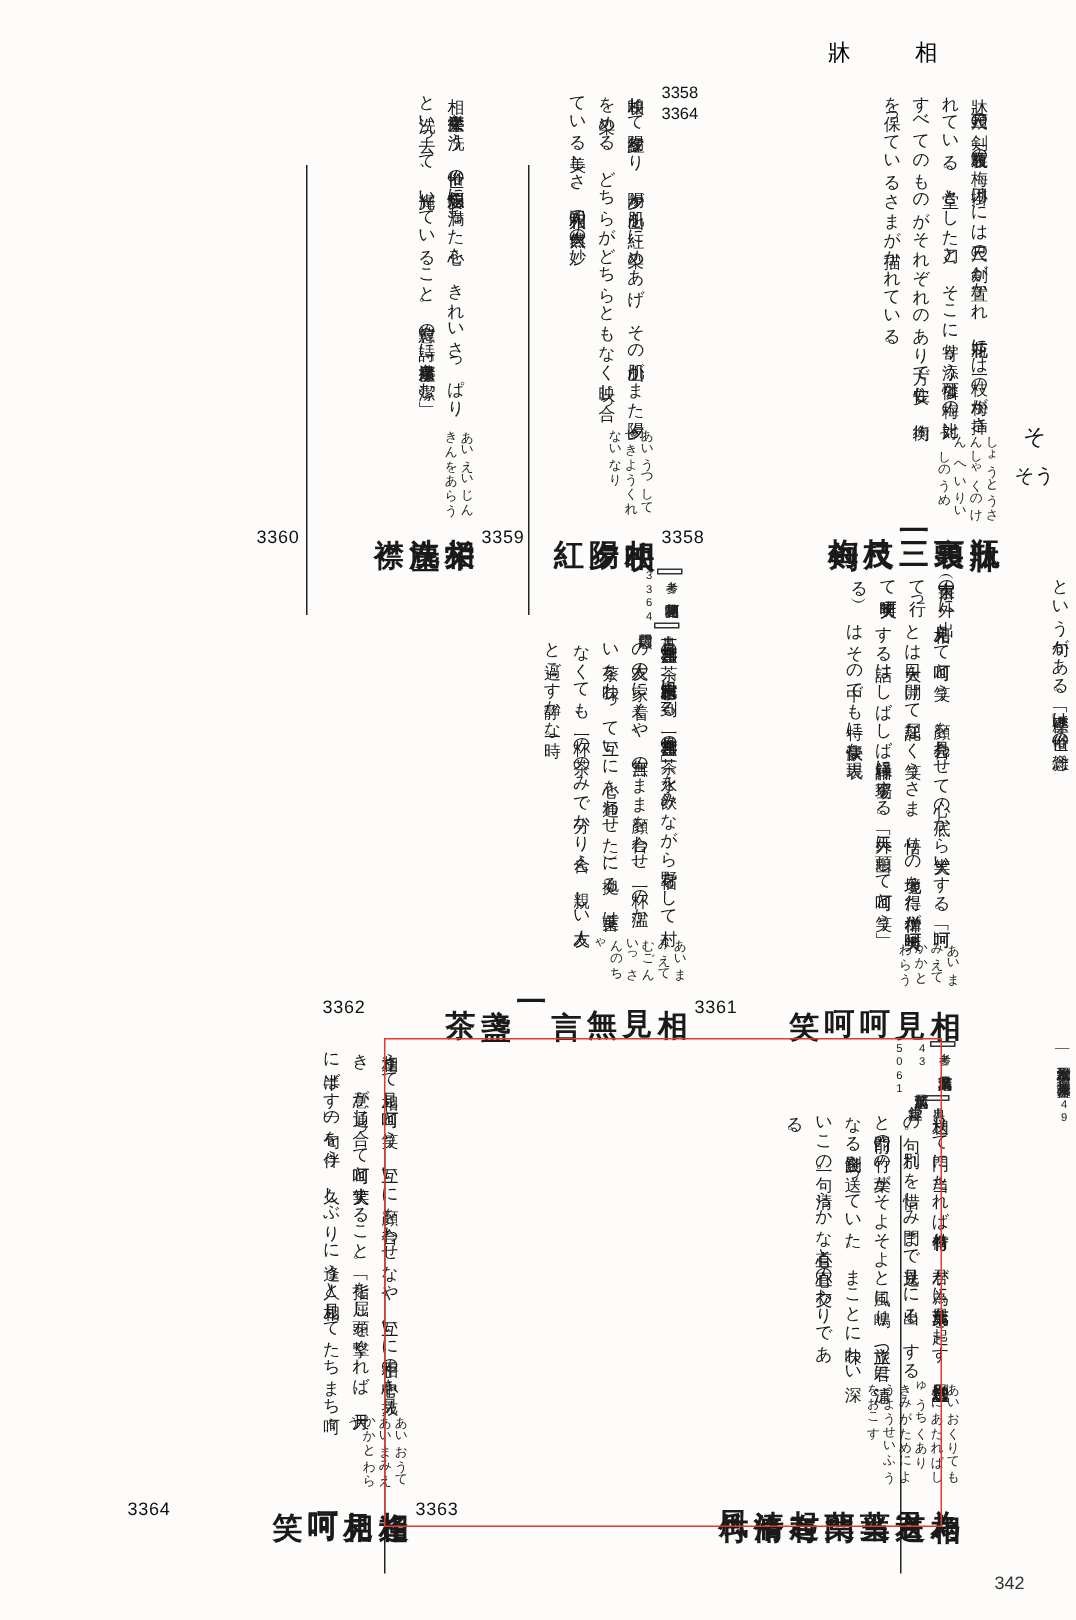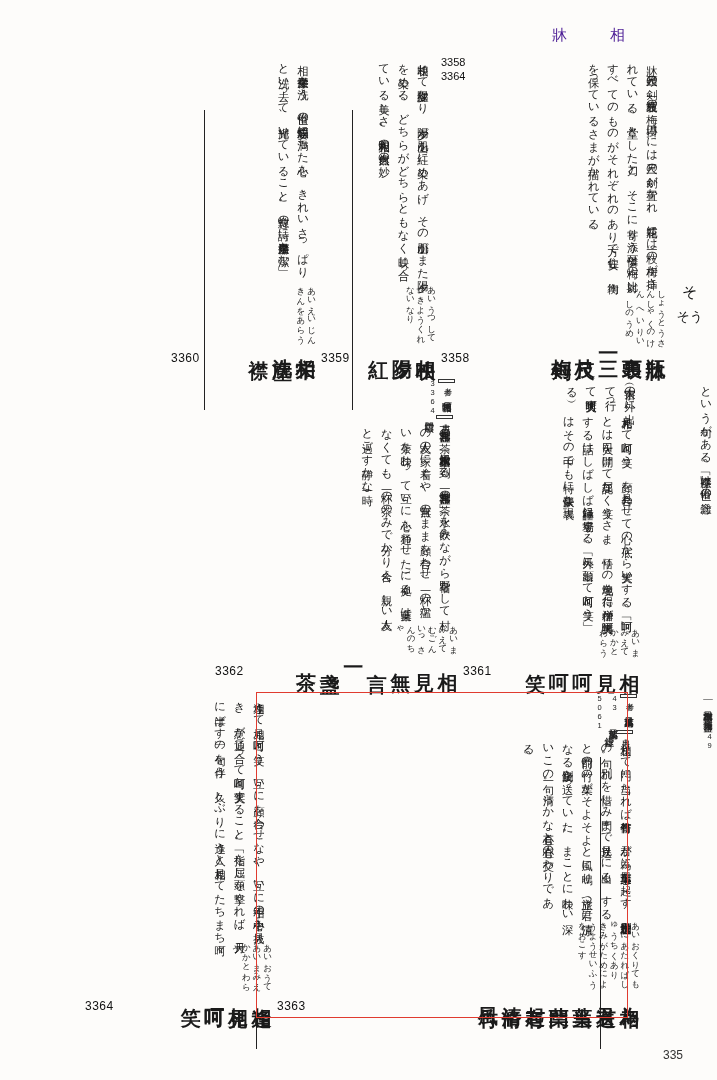--- a/index.html
+++ b/index.html
@@ -12,21 +12,21 @@
     overflow:hidden;
   }
   .page{
     position:absolute;inset:0;
     background:#fdfcfa;
   }
   
   .running-head{
     position:absolute;top:26px;right:78px;
     font-size:15px;letter-spacing:14px;
-    color:#4c1d95;
+    color:#000000;
   }
   .side-kana{
     position:absolute;right:14px;top:282px;
     font-size:13px;line-height:1.45;
     text-align:center;color:#111;
   }
   .side-kana span{display:block;}
   .side-kana .big{font-size:15px;margin-bottom:4px;}
   .page-number{
     position:absolute;bottom:18px;right:34px;
@@ -264,14 +264,14 @@
         </div>
         <div class="body" style="margin-right:5px;max-height:300px;">相逢うて相見し呵呵と笑う
 互いに顔を合わせなや、互いに相手の心中を見抜き、意が通じ合って呵呵と大笑すること。「指を屈し頭を撃ぐれば、月天に半ばす」の句を伴う。久しぶりに逢う人と相見してたちまち呵々</div>
       </div>
       <div class="num">3364</div>
     </div>
   </div>
 
   <div class="highlight"></div>
 
-  <div class="page-number">335</div>
+  <div class="page-number">342</div>
 </div>
 
 </body></html>

